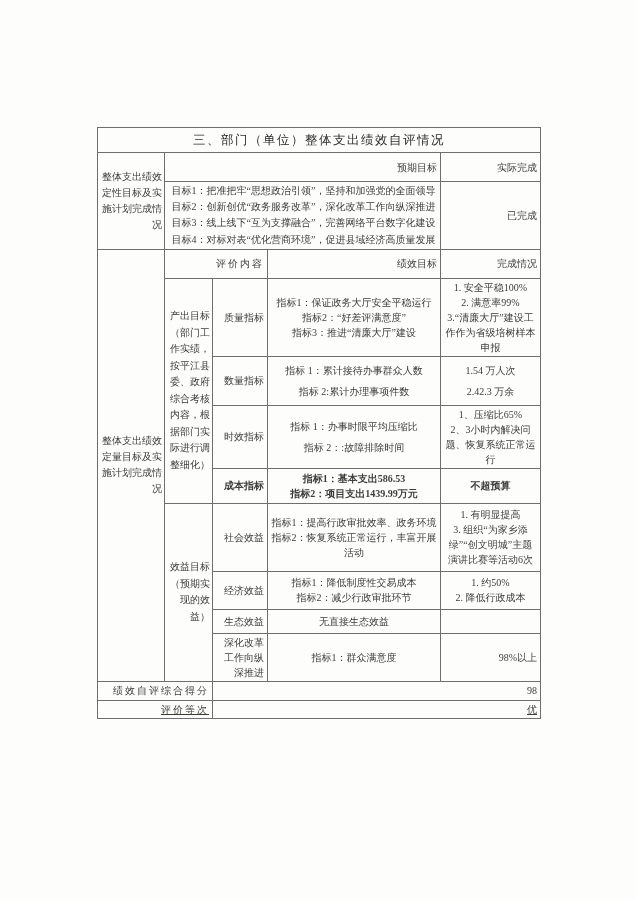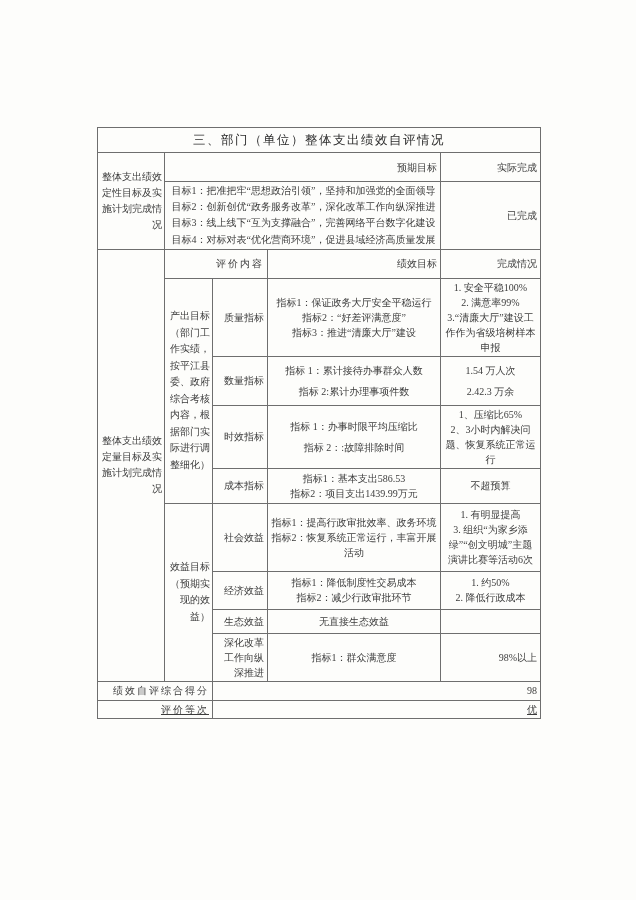--- a/index.html
+++ b/index.html
@@ -53,21 +53,21 @@
   .colA, .colB { text-align: right; line-height: 16px; padding: 2px 2px; }
   .colB { line-height: 16.5px; font-family: Liberation Serif, serif; }
   
   .r-title   { height: 25px; }
   .r-qhead   { height: 29px; }
   .r-goals   { height: 67px; }
   .r-ehead   { height: 29px; }
   .r-quality { height: 78px; }
   .r-qty     { height: 49px; }
   .r-time    { height: 61px; }
-  .r-cost    { height: 35px; }
+  .r-cost    { height: 35px; font-weight: bold; }
   .r-social  { height: 68px; }
   .r-econ    { height: 38px; }
   .r-eco     { height: 24px; }
   .r-satisf  { height: 48px; }
   .r-score   { height: 19px; }
   .r-grade   { height: 16px; text-decoration: underline; }
 </style>
 </head>
 <body>
 

